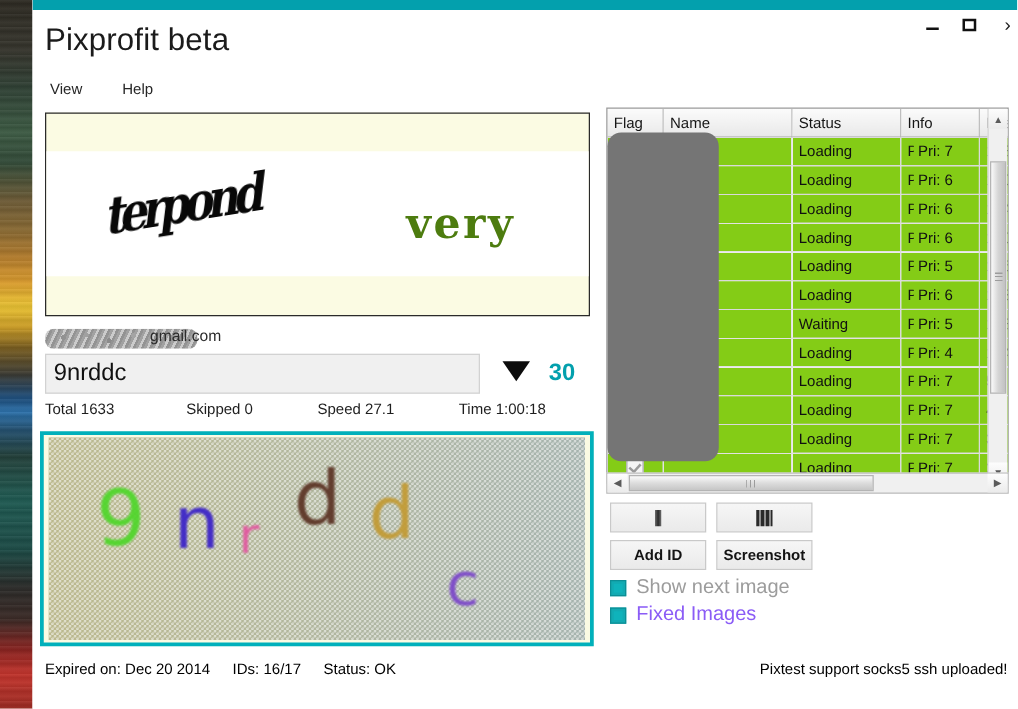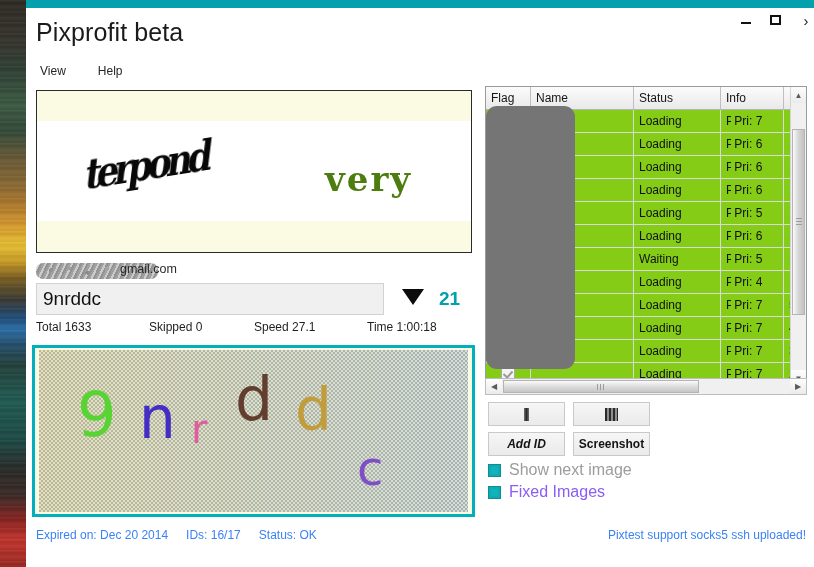--- a/index.html
+++ b/index.html
@@ -242,21 +242,21 @@
   .cap-c1 { left: 100px; top: 34px;  font-size: 58px; color: #3a22c8; }
   .cap-c2 { left: 152px; top: 56px;  font-size: 40px; color: #e2559f; }
   .cap-c3 { left: 196px; top: 14px;  font-size: 60px; color: #5b3324; }
   .cap-c4 { left: 256px; top: 26px;  font-size: 58px; color: #c29a33; }
   .cap-c5 { left: 318px; top: 90px;  font-size: 48px; color: #7b46c9; }
 
   
   .statusbar {
     position: absolute; left: 0; top: 525px;
     width: 788px; height: 22px;
-    font-size: 12px; color: #3b82f6;
+    font-size: 12px; color: #000000;
   }
   .status-left { position: absolute; left: 10px; top: 3px; display: flex; gap: 18px; }
   .status-right { position: absolute; right: 8px; top: 3px; }
 
   
   .grid-wrap {
     position: absolute; left: 459px; top: 86px;
     width: 322px; height: 301px;
     border: 1px solid #9a9a9a;
     background: #ffffff;
@@ -403,21 +403,21 @@
     border: 1px solid #c9c9c9;
     box-sizing: border-box;
     font-family: "Liberation Sans", sans-serif;
     font-size: 12px;
     color: #141414;
     display: flex; align-items: center; justify-content: center;
     cursor: pointer;
   }
   .btn-icon-1 { left: 462px; top: 402px; width: 77px; height: 24px; }
   .btn-icon-2 { left: 547px; top: 402px; width: 77px; height: 24px; }
-  .btn-addid  { left: 462px; top: 432px; width: 77px; height: 24px; font-weight: 700; font-style: italic; }
+  .btn-addid  { left: 462px; top: 432px; width: 77px; height: 24px; font-weight: 700; }
   .btn-shot   { left: 547px; top: 432px; width: 77px; height: 24px; font-weight: 700; }
 
   .glyph-bar1 {
     display: inline-block;
     width: 5px; height: 13px;
     background: linear-gradient(to right,#6e6e6e,#2a2a2a,#6e6e6e);
   }
   .glyph-bar2 {
     display: inline-block;
     width: 13px; height: 13px;
@@ -479,21 +479,21 @@
     </div>
 
     <div class="email-row">
       <div class="email-redact"></div>
       <div class="email-text">gmail.com</div>
     </div>
 
     <div class="answer-row">
       <input class="answer-input" type="text" value="9nrddc" style="">
       <div class="answer-caret"></div>
-      <div class="answer-count">21</div>
+      <div class="answer-count">30</div>
     </div>
 
     <div class="stats-row">
       <span class="stat-0">Total 1633</span>
       <span class="stat-1">Skipped 0</span>
       <span class="stat-2">Speed 27.1</span>
       <span class="stat-3">Time 1:00:18</span>
     </div>
 
     <div class="captcha-bottom">

